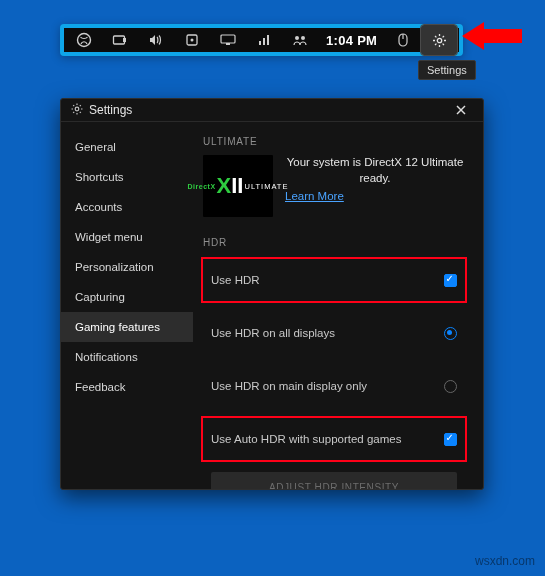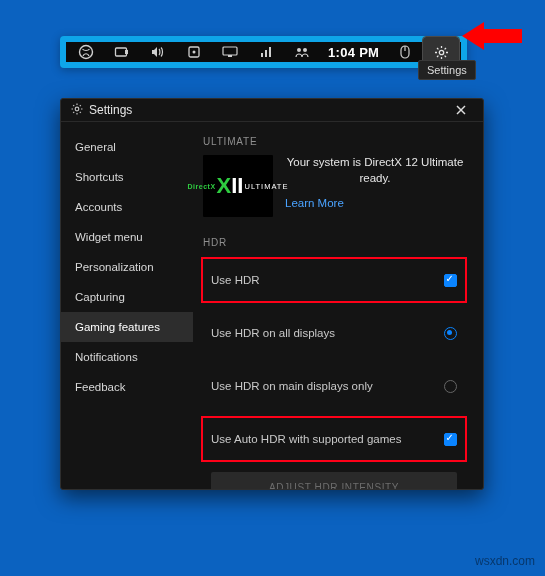--- a/index.html
+++ b/index.html
@@ -7,24 +7,24 @@
     width: 545px; height: 576px;
     background: #0b62c0;
     font-family: "Segoe UI", Arial, sans-serif;
     position: relative;
     overflow: hidden;
     color: #fff;
   }
   
   .gamebar {
     position: absolute;
-    top: 36px; left: 60px;
+    top: 24px; left: 60px;
     height: 32px;
     background: #0c0c0c;
-    border: 6px solid #0ea5e9;
+    border: 4px solid #0ea5e9;
     border-radius: 4px;
     display: flex;
     align-items: center;
     padding: 0 2px;
     box-shadow: 0 2px 10px rgba(0,0,0,.3);
   }
   .gamebar .gb-btn {
     width: 36px; height: 30px;
     display: flex; align-items: center; justify-content: center;
     color: #cfcfcf;
@@ -139,21 +139,21 @@
     display:flex; flex-direction:row;
     align-items:center; justify-content:center;
     gap:1px;
     color:#fff;
   }
   .dx-badge .dxtop{ font-size:7px; font-weight:600; letter-spacing:.5px; color:#2ecc40; }
   .dx-badge .dxmid{ font-size:22px; font-weight:800; line-height:1;}
   .dx-badge .dxmid .x{ color:#2ecc40;}
   .dx-badge .dxbot{ font-size:7.5px; font-weight:400; letter-spacing:1px; }
   .graphics-text .msg { color:#e6e6e6; line-height:1.35;text-align:center; }
-  .graphics-text .link { color:#4aa3ff; cursor:pointer; display:inline-block; margin-top:11px; }
+  .graphics-text .link { color:#4aa3ff; text-decoration:underline; cursor:pointer; display:inline-block; margin-top:4px; }
   .hdr-row {
     display:flex; align-items:center; justify-content:space-between;
     padding: 14px 8px;
     color:#c9c9c9;
     font-size:11.5px;
     margin-top:11px;
   }
   .hdr-row .ctrl {
     width:14px; height:14px;
     display:flex; align-items:center; justify-content:center;
@@ -337,21 +337,21 @@
             <span class="checkbox checked"></span>
           </span>
       </div>
       <div class="hdr-row">
         <span>Use HDR on all displays</span>
         <span class="ctrl">
             <span class="radio on"></span>
           </span>
       </div>
       <div class="hdr-row">
-        <span>Use HDR on main displays only</span>
+        <span>Use HDR on main display only</span>
         <span class="ctrl">
             <span class="radio"></span>
           </span>
       </div>
       <div class="hdr-row highlight">
         <span>Use Auto HDR with supported games</span>
         <span class="ctrl">
             <span class="checkbox checked"></span>
           </span>
       </div>

